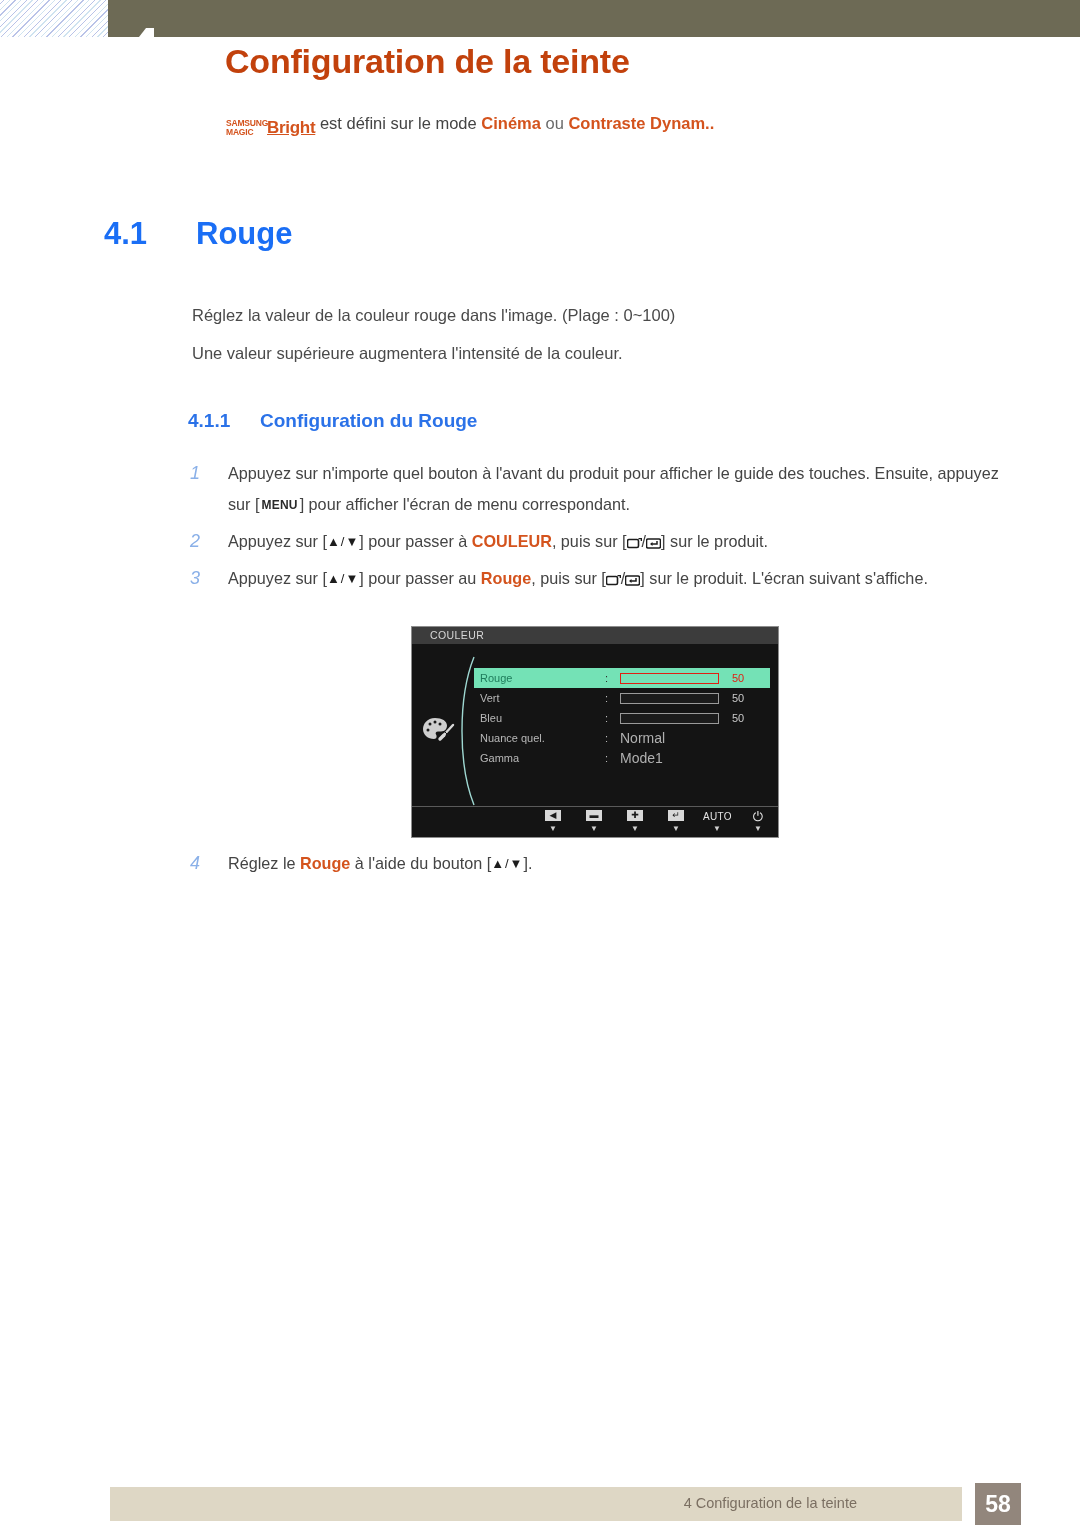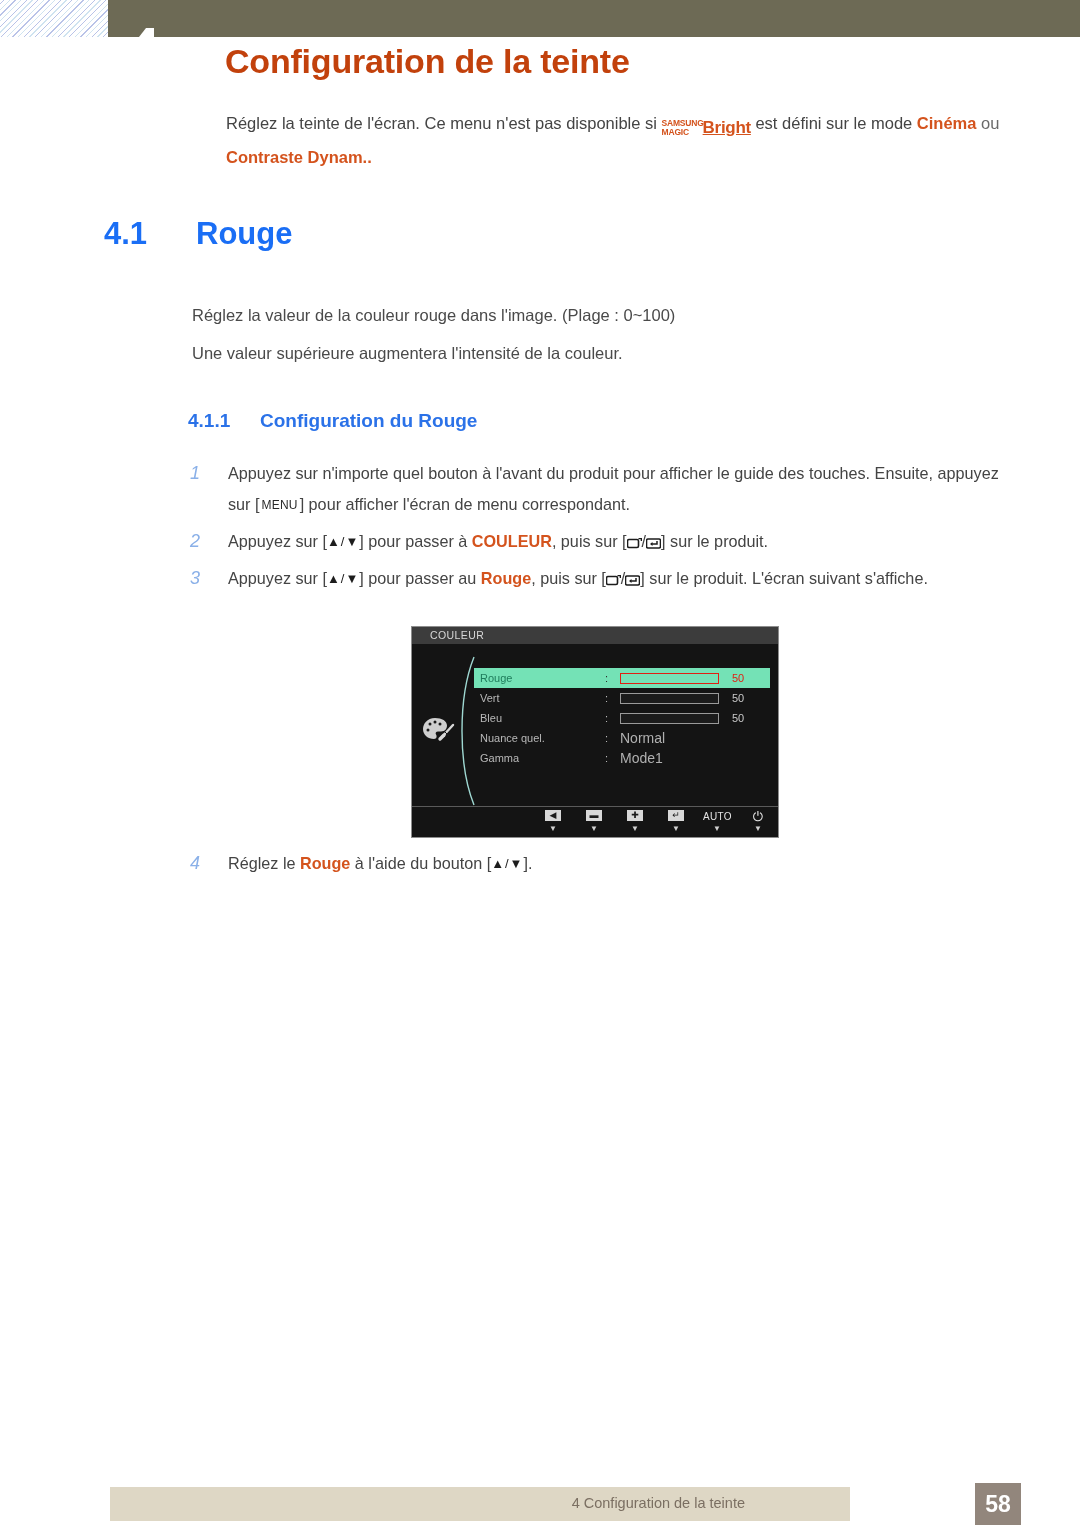--- a/index.html
+++ b/index.html
@@ -167,21 +167,21 @@
     color: #8ab0e8;
     font-weight: normal;
     width: 20px;
     text-align: left;
   }
 
   
   .key-menu {
     display: inline-block;
     font-size: 12px;
-    font-weight: normal;
+    font-weight: bold;
     letter-spacing: 0.2px;
     color: #2a2a2a;
     padding: 0 2px;
     position: relative;
     top: -1px;
   }
   .key-ud {
     display: inline-block;
     font-size: 13px;
     color: #1c1c1c;
@@ -376,21 +376,21 @@
     font-size: 18px;
     font-style: italic;
     color: #8ab0e8;
   }
 
   
   .footer {
     position: absolute;
     left: 110px;
     top: 1487px;
-    width: 740px;
+    width: 852px;
     height: 34px;
     background: #ded7c5;
   }
   .footer-text {
     position: absolute;
     right: 105px;
     top: 8px;
     font-size: 14.5px;
     color: #7b6f62;
     white-space: nowrap;
@@ -421,21 +421,21 @@
       <path d="M 14 0 L 42 0 L 42 22 L 52 22 L 52 0 L 58 0 L 58 37 L 30 37 L 30 48 L 24 48 L 24 37 L 14 37 Z" fill="#ffffff" opacity="0"></path>
 
       <polygon points="31,37 46,37 46,28 38,28" fill="#ffffff"></polygon>
     </svg>
   </div>
 </div>
 
 <div class="page-title">Configuration de la teinte</div>
 
 <div class="intro">
-  <span>Réglez la teinte de l'écran. Ce menu n'est pas disponible si </span><span class="mb-logo"><span class="mb-stack"><span>SAMSUNG</span><span>MAGIC</span></span><span class="mb-bright">Bright</span></span><span> est défini sur le mode </span><span class="hl">Cinéma</span><span class="plain"> ou </span><span class="hl">Contraste Dynam..</span>
+  <span class="mb-logo"><span class="mb-stack"><span>SAMSUNG</span><span>MAGIC</span></span><span class="mb-bright">Bright</span></span><span> est défini sur le mode </span><span class="hl">Cinéma</span><span class="plain"> ou </span><span class="hl">Contraste Dynam..</span>
 </div>
 
 <div class="sec-head">
   <span class="sec-num">4.1</span><span>Rouge</span>
 </div>
 
 <div class="body-line l1">Réglez la valeur de la couleur rouge dans l'image. (Plage : 0~100)</div>
 <div class="body-line l2">Une valeur supérieure augmentera l'intensité de la couleur.</div>
 
 <div class="subsec-head">

